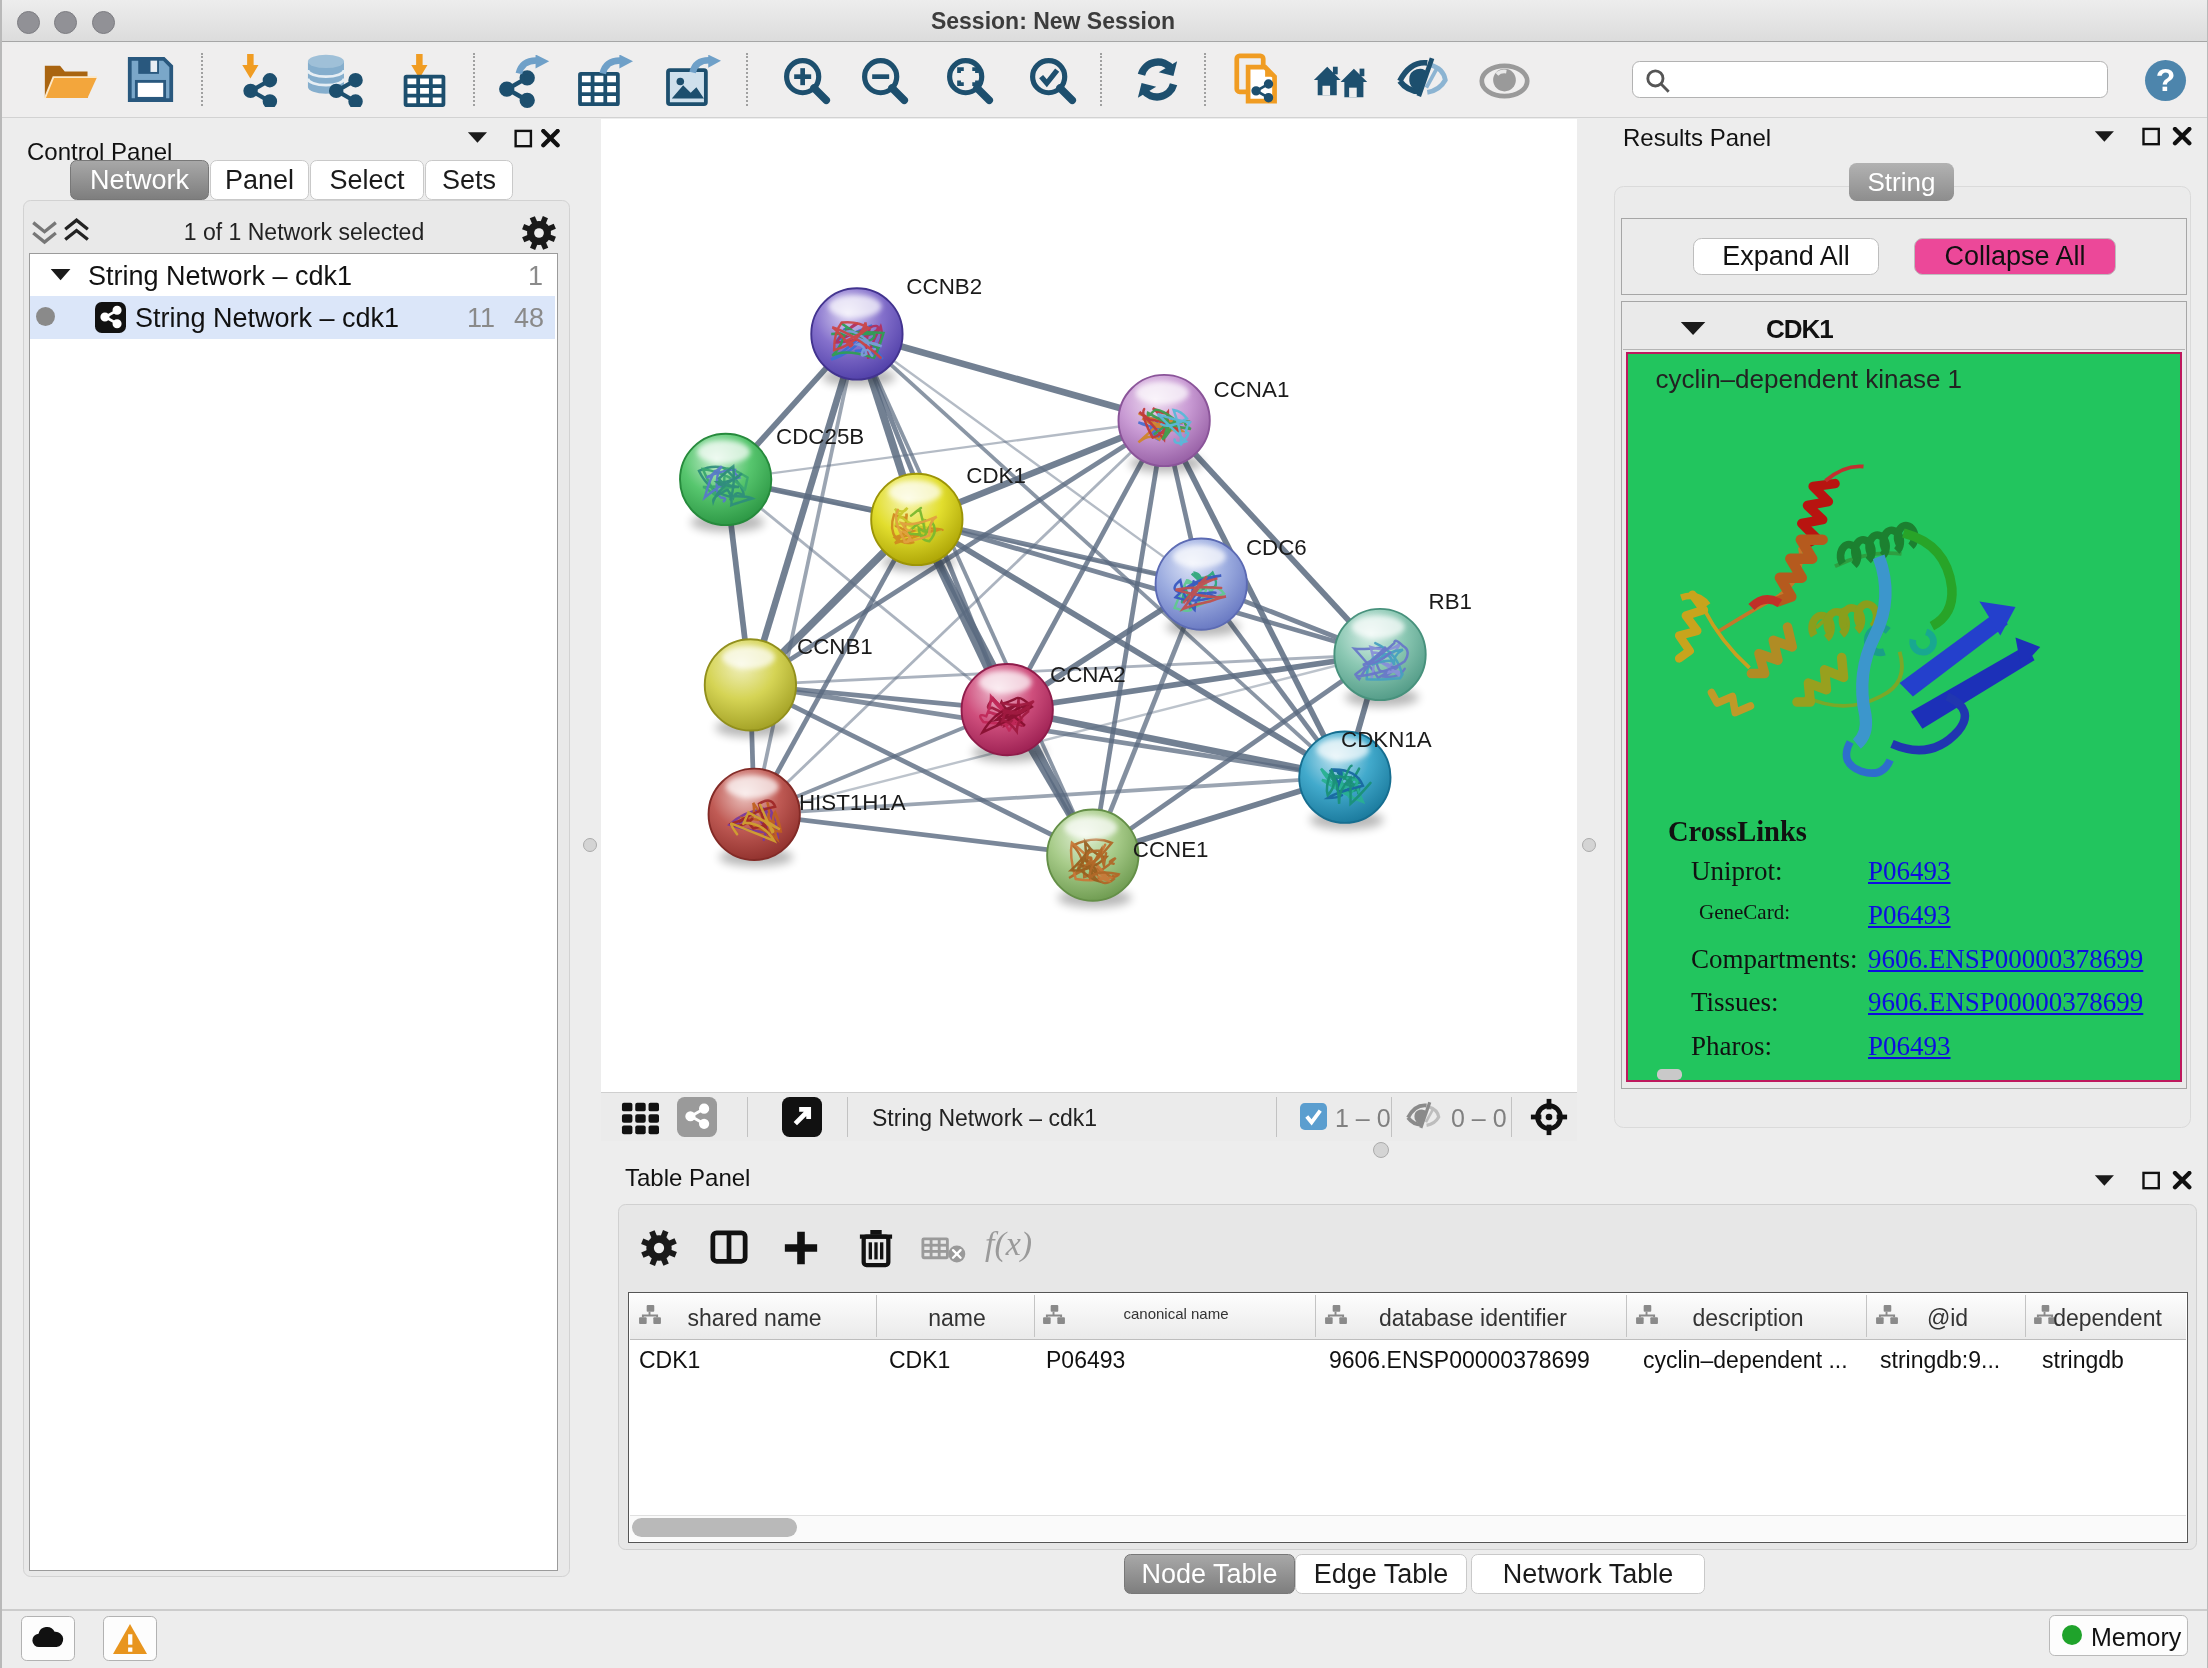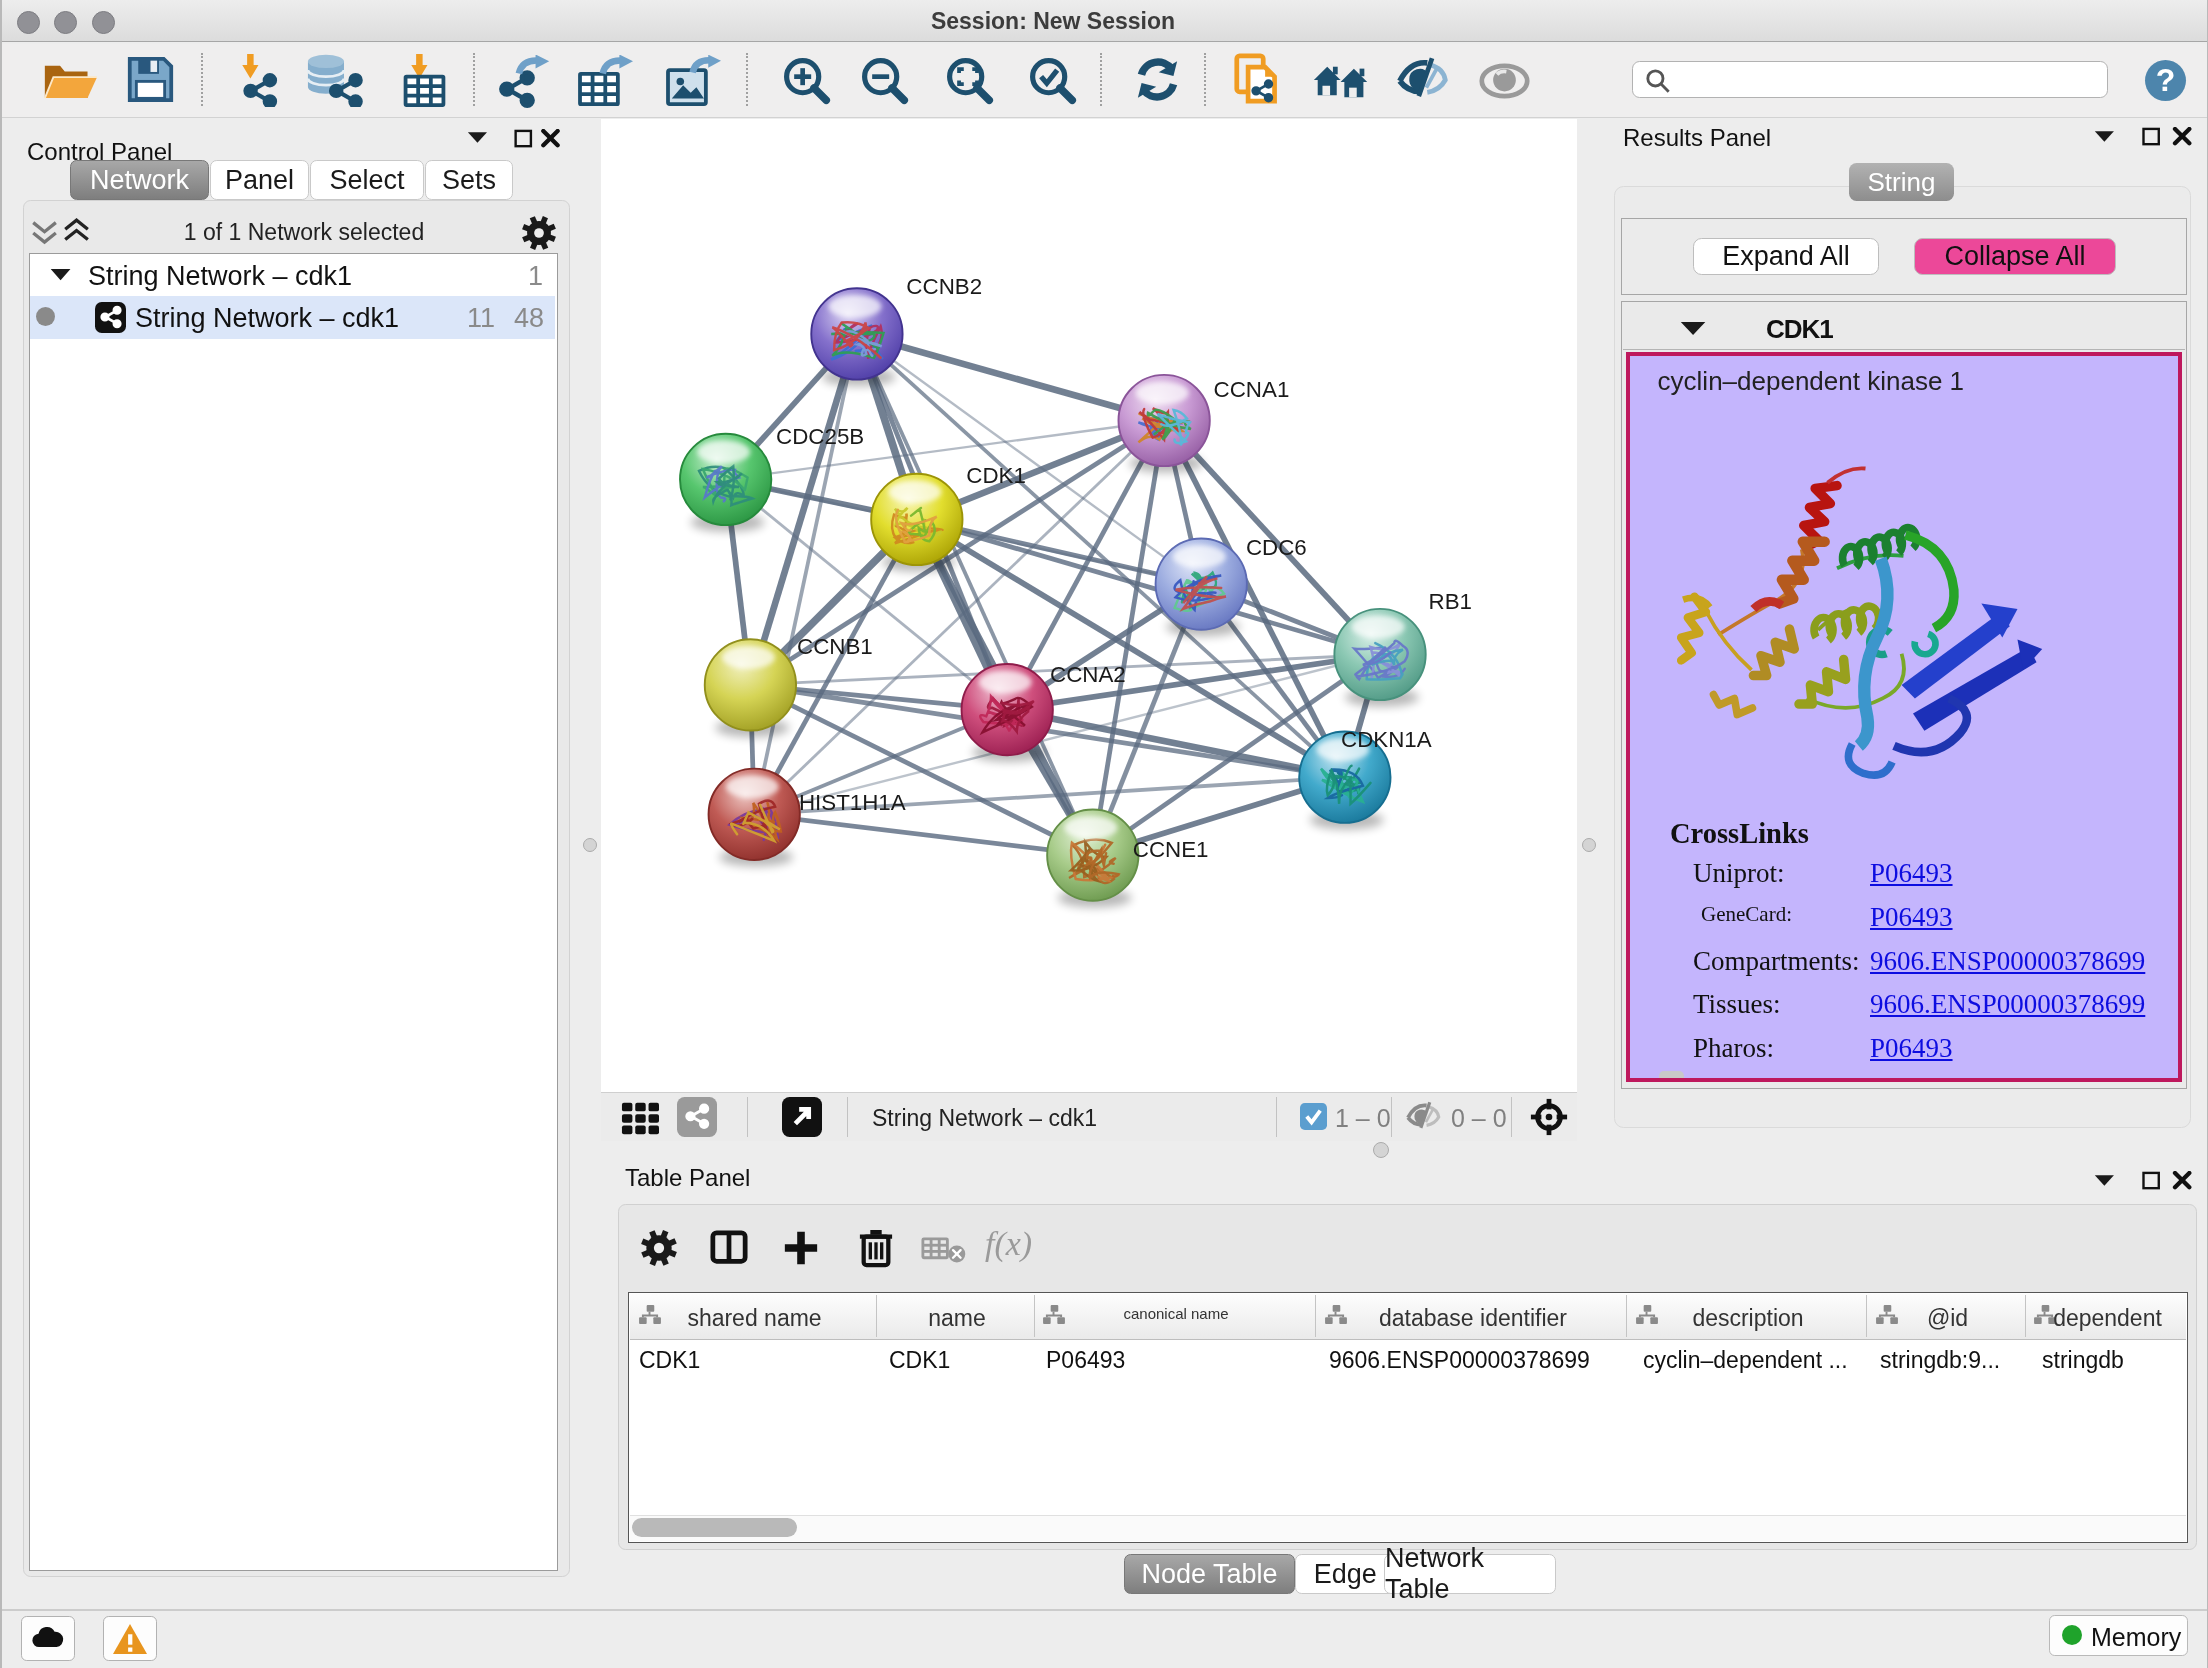--- a/index.html
+++ b/index.html
@@ -533,21 +533,21 @@
 <div class="abs" style="left:1849px;top:163px;width:105px;height:38px;border-radius:7.6px;background:linear-gradient(#b2b2b2,#8d8d8d);color:#fff;font-size:26px;display:flex;align-items:center;justify-content:center;z-index:5">String</div>
 <div class="abs" style="left:1621px;top:218px;width:566px;height:77px;border:1.9px solid #a6a6a6"></div>
 <div class="abs" style="left:1693px;top:238px;width:186px;height:37px;background:#fff;border:1.9px solid #bdbdbd;border-radius:8.6px;font-size:27px;color:#111;display:flex;align-items:center;justify-content:center">Expand All</div>
 <div class="abs" style="left:1914px;top:238px;width:202px;height:37px;background:#ec4899;border:1.9px solid #bdbdbd;border-radius:8.6px;font-size:27px;color:#111;display:flex;align-items:center;justify-content:center">Collapse All</div>
 <div class="abs" style="left:1621px;top:301px;width:566px;height:788px;border:1.9px solid #a6a6a6;background:#eaeaea"></div>
 <div class="abs" style="left:1623px;top:302px;width:562px;height:48px;background:#eaeaea;border-bottom:1.9px solid #b4b4b4"></div>
 <svg class="abs" style="left:1678px;top:320px" width="32" height="17" viewBox="0 0 34 18">
     <path d="M3.0 2.0 h26 L16 16.0 z" fill="#1a1a1a"></path>
   </svg>
 <div class="abs" style="left:1766px;top:314px;font-size:26px;font-weight:bold;letter-spacing:-1px;color:#111">CDK1</div>
-<div class="abs" style="left:1626px;top:352px;width:556px;height:730px;background:#c4b5fd;border:4px solid #be185d;overflow:hidden">
+<div class="abs" style="left:1626px;top:352px;width:556px;height:730px;background:#22c55e;border:2px solid #be185d;overflow:hidden">
     <div class="abs" style="left:27.6px;top:9.5px;font-size:26px;color:#222">cyclin–dependent kinase 1</div>
     <svg width="380" height="323" viewBox="0 0 400 340" style="position:absolute;left:36px;top:103px">
       <path d="M55 185 Q95 160 118 148 Q150 128 143 95" fill="none" stroke="#c4782a" stroke-width="4"></path>
       <path d="M42 160 Q60 195 90 222" fill="none" stroke="#c8a020" stroke-width="4"></path>
       <path d="M148 252 Q190 272 228 252 Q258 238 248 205" fill="none" stroke="#7aa828" stroke-width="4"></path>
       <path d="M180 115 Q215 98 250 102" fill="none" stroke="#2e9e40" stroke-width="4"></path>
       <path d="M160 180 Q180 160 200 158" fill="none" stroke="#88a020" stroke-width="4"></path>
       <path d="M148 92 L161 86 L145 70 L167 66 L151 51 L173 47 L157 31 L180 28" fill="none" stroke="#b81410" stroke-width="10" stroke-linejoin="round" stroke-linecap="round"></path>
       <path d="M170 25 Q190 8 210 10" fill="none" stroke="#c23030" stroke-width="4"></path>
       <path d="M120 152 L134 147 L122 127 L145 127 L133 107 L156 107 L144 87 L167 87" fill="none" stroke="#b55a1e" stroke-width="11" stroke-linejoin="round" stroke-linecap="round"></path>
@@ -711,21 +711,21 @@
 <div class="abs" style="left:889px;top:1347px;font-size:23px;color:#111">CDK1</div>
 <div class="abs" style="left:1046px;top:1347px;font-size:23px;color:#111">P06493</div>
 <div class="abs" style="left:1329px;top:1347px;font-size:23px;color:#111">9606.ENSP00000378699</div>
 <div class="abs" style="left:1643px;top:1347px;font-size:23px;color:#111">cyclin–dependent ...</div>
 <div class="abs" style="left:1880px;top:1347px;font-size:23px;color:#111">stringdb:9...</div>
 <div class="abs" style="left:2042px;top:1347px;font-size:23px;color:#111">stringdb</div>
 <div class="abs" style="left:630px;top:1515px;width:1556px;height:26px;background:#fafafa;border-top:1px solid #e0e0e0"></div>
 <div class="abs" style="left:632px;top:1518px;width:165px;height:19px;background:#b9b9b9;border-radius:9.5px"></div>
 <div class="tab tabsel" style="left:1124px;top:1554px;width:171px">Node Table</div>
 <div class="tab" style="left:1295px;top:1554px;width:172px">Edge Table</div>
-<div class="tab" style="left:1384px;top:1554px;width:172px">Network Table</div>
+<div class="tab" style="left:1471px;top:1554px;width:234px">Network Table</div>
 <div class="abs" style="left:0;top:1609px;width:2208px;height:1.9px;background:#cccccc"></div>
 <div class="abs" style="left:21px;top:1616px;width:54px;height:45px;background:#fdfdfd;border:1.9px solid #b2b2b2;border-radius:5.7px"></div>
 <svg class="abs" style="left:30px;top:1626px" width="36" height="25" viewBox="0 0 38 26">
     <path d="M10 22 a7 7 0 0 1 -1 -14 a9 9 0 0 1 17 -2 a7 7 0 0 1 2 16 z" fill="#111"></path>
     <circle cx="27" cy="14" r="6" fill="#111"></circle>
   </svg>
 <div class="abs" style="left:103px;top:1616px;width:54px;height:45px;background:#fdfdfd;border:1.9px solid #b2b2b2;border-radius:5.7px"></div>
 <svg class="abs" style="left:111px;top:1622px" width="38" height="34" viewBox="0 0 40 36">
     <path d="M20 2 L38 34 H2 z" fill="#e8951e"></path>
     <rect x="18" y="13" width="4.5" height="11" fill="#fff"></rect>

